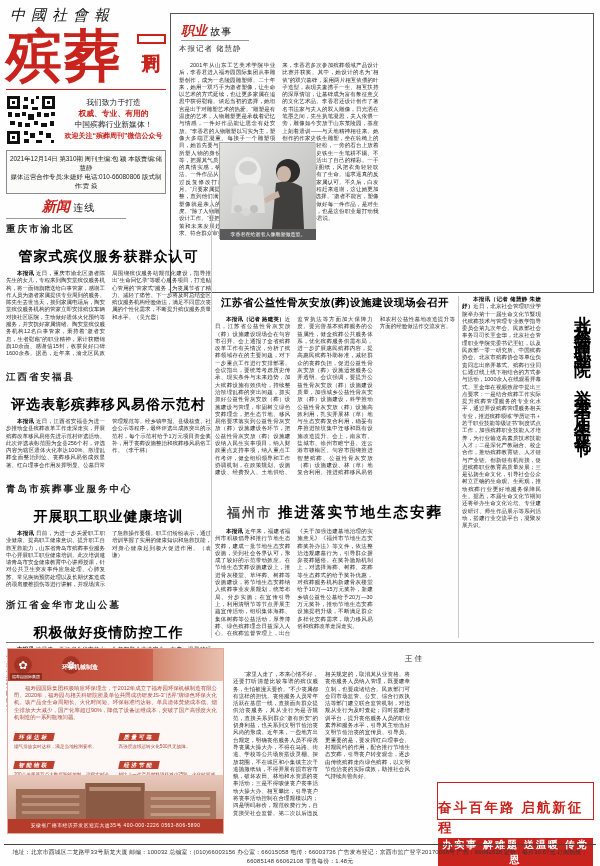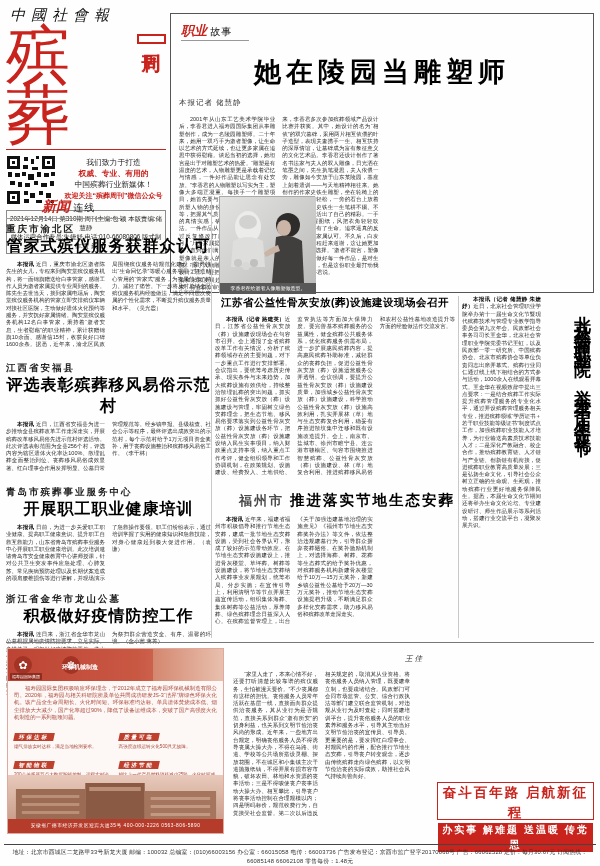--- a/index.html
+++ b/index.html
@@ -9,21 +9,21 @@
   .tinytext { font-size:5.5px; line-height:7.3px; text-align:justify; color:#2b2b2b; text-indent:11px; overflow:hidden; column-fill:auto; }
   .cols2 { column-count:2; column-gap:7px; }
   .cols3 { column-count:3; column-gap:7px; }
   .cols4 { column-count:4; column-gap:7px; }
   .lead { font-weight:bold; color:#000; }
 
   
   .masthead { position:absolute; left:6px; top:6px; width:160px; height:190px; }
   .paper-name { font-family:"Liberation Serif",serif; font-weight:normal; font-style:italic; font-size:15px; letter-spacing:6px; color:#111; padding-left:4px; }
   .title-row { display:flex; align-items:flex-start; margin-top:1px; }
-  .title-main { font-family:"Liberation Serif",serif; font-weight:normal; color:#c8231c; font-size:64px; line-height:60px; letter-spacing:2px; flex:1; }
+  .title-main { font-family:"Liberation Serif",serif; font-weight:bold; color:#c8231c; font-size:56px; line-height:60px; letter-spacing:2px; flex:1; }
   .title-box { border:2px solid #c8231c; color:#c8231c; font-family:"Liberation Serif",serif; font-weight:bold; font-size:19px; line-height:21px; writing-mode:vertical-rl; text-orientation:upright; padding:3px 2px; margin-top:8px; }
   .english-row { display:flex; align-items:center; justify-content:space-between; margin-top:3px; font-weight:bold; font-size:15px; letter-spacing:2px; color:#111; }
   .flower { color:#9a9a9a; font-size:15px; }
   .red-rule { height:1px; background:#c8231c; margin-top:3px; }
   .promo-row { display:flex; margin-top:5px; gap:5px; }
   .qr { width:50px; height:50px; flex:0 0 50px; }
   .promo-lines { flex:1; text-align:center; font-size:7.8px; line-height:11px; padding-top:2px; }
   .promo-lines .r { color:#c8231c; font-weight:bold; }
   .info-box { border:1px solid #8c8c8c; margin-top:5px; padding:3px 2px; font-size:6.4px; line-height:9px; text-align:center; color:#222; background:#fbfbf9; }
 
@@ -40,27 +40,27 @@
   .photo svg { display:block; }
 
   
   .newscol { position:absolute; left:6px; top:198px; width:205px; }
   .sec-head { font-size:12px; position:relative; padding-bottom:3px; margin-bottom:4px; }
   .sec-head .script { color:#c8231c; font-family:"Liberation Serif",serif; font-style:italic; font-weight:bold; font-size:14px;padding-left:36px; }
   .sec-head .blk { font-size:10px; letter-spacing:1px; }
   .sec-head::after { content:""; position:absolute; left:0; bottom:0; width:120px; height:1px; background:#9a9a9a; }
   .news-item { margin-bottom:7px; }
   .kicker { font-family:Liberation Sans, sans-serif; font-weight:bold; font-size:9.5px; color:#222; letter-spacing:2px; }
-  .news-item h2 { font-size:16px; letter-spacing:1px; color:#000; text-align:center; margin:0 0 4px; }
+  .news-item h2 { font-size:14px; letter-spacing:1px; color:#000; text-align:center; margin:12px 0 4px; }
 
   
   .middle { position:absolute; left:215px; top:296px; width:240px; }
   .middle h2.jt { font-size:10.5px; letter-spacing:0.5px; text-align:center; color:#000; }
   .mid-body { margin-top:6px; height:163px; }
-  .fz-row { margin-top:12px; text-align:right; }
+  .fz-row { margin-top:24px; text-align:center; }
   .fz-kicker { font-size:13px; font-weight:bold; color:#4a4a4a; letter-spacing:2px; margin-right:6px; }
   .fz-title { font-size:14.5px; font-weight:bold; color:#000; letter-spacing:2px; }
   .fz-body { margin-top:6px; height:116px; }
 
   
   .rightcol { position:absolute; left:462px; top:296px; width:133px; height:344px; display:flex; }
   .rc-body { width:79px; height:344px; font-size:5.5px; line-height:7.3px; text-align:justify; overflow:hidden; color:#2b2b2b; }
   .rc-title { flex:1; writing-mode:vertical-rl; text-orientation:upright; font-family:"Liberation Serif",serif; font-weight:bold; font-size:17px; line-height:26px; letter-spacing:5px; color:#000; padding-top:6px; text-align:start; }
 
   
@@ -78,24 +78,24 @@
   .ad-badges { display:grid; grid-template-columns:1fr 1fr; gap:3px 6px; padding:2px 6px; }
   .badge { }
   .badge-label { display:inline-block; background:#c0402e; color:#fff; font-size:5.5px; line-height:8px; padding:0 5px; transform:skewX(-12deg); letter-spacing:2px; font-weight:bold; }
   .badge-desc { font-size:4.6px; line-height:6px; color:#a8473a; margin-top:1px; }
   .ad-building { position:absolute; left:0; bottom:14px; width:100%; height:44px; }
   .ad-footer { position:absolute; left:0; bottom:0; width:100%; height:14px; background:#b53c2b; color:#fff; font-size:4.8px; line-height:14px; text-align:center; letter-spacing:0.5px; }
 
   
   .bottom-article { position:absolute; left:233px; top:648px; width:361px; height:192px; }
   .bottom-article h1 { font-size:19px; letter-spacing:2px; text-align:center; color:#000; }
-  .bottom-article .byline { text-align:center; font-size:7.5px; color:#333; margin-top:6px;font-style:italic; }
+  .bottom-article .byline { text-align:center; font-size:7.5px; color:#333; margin-top:6px; }
   .bottom-body { margin-top:7px; height:148px; position:relative; }
   .slogan { position:absolute; left:204px; top:111px; width:157px; height:38px; border:1.5px solid #c8231c; background:#fff; }
-  .slogan .l1 { color:#c8231c; font-weight:bold; font-size:13.5px; text-align:center; letter-spacing:2px; line-height:20px; }
+  .slogan .l1 { color:#c8231c; font-weight:bold; font-size:13.5px; letter-spacing:2px; line-height:20px;margin-top:15px; }
   .slogan .l2 { background:#c8231c; color:#fff; font-weight:bold; font-size:10px; text-align:center; letter-spacing:2px; line-height:14.5px; }
 
   
   .footer { position:absolute; left:4px; top:844px; width:592px; border-top:1px solid #444; padding-top:3px; font-size:5.8px; color:#333; text-align:center; letter-spacing:0.2px; }
 </style>
 </head>
 <body>
 
 <div class="page">
 
@@ -156,21 +156,20 @@
       <div>媒体运营合作专员:朱婕妤 电话:010-66080806 版式制作:贾 焱</div>
     </div>
   </div>
 
   <div class="feature">
     <div class="tag">
       <span class="script">职业</span>
       <span class="blk">故事</span>
     </div>
     <div class="tag-underline"></div>
-    <h1>她在陵园当雕塑师</h1>
     <div class="byline">本报记者 储慧静</div>
     <div class="feature-body-wrap">
       <div class="tinytext cols4" style="height:178px;">2001年从山东工艺美术学院毕业后，李香君进入福寿园国际集团从事雕塑创作，成为一名陵园雕塑师。二十年来，她用一双巧手为逝者塑像，让生命以艺术的方式延续，也让更多家属在追思中获得慰藉。谈起当初的选择，她坦言是出于对雕塑艺术的热爱。“雕塑是有温度的艺术，人物雕塑更是承载着记忆与情感，一件好作品能让思念有处安放。”李香君的人物雕塑以写实为主，塑像大多端正凝重。每接手一个雕塑项目，她首先要与委托人充分沟通，了解所塑人物的身份、职业、个性、习惯等，把握其气质与神韵，并倾注创作者的真情实感，确立恰当的写实造型手法。一件作品从泥稿到成型，往往要经过反复修改打磨，有时一改就是数月。“只要家属提出意见，我都会耐心调整，直到他们满意为止。在家属眼里，塑像就是亲人的模样，不能有丝毫马虎。”除了人物雕塑，李香君还从事墓碑设计工作。“要把握殡葬领域重大方针政策和未来发展趋势，创作贴合时代要求、符合群众审美需求的作品。”入行以来，李香君多次参加殡葬领域产品设计比赛并获奖。其中，她设计的名为“相依”的双穴墓碑，采用两片相互依偎的叶子造型，表现夫妻携手一生、相互扶持的深厚情谊，让墓碑成为富有象征意义的文化艺术品。李香君还设计创作了著名书法家与夫人的双人雕像，日光洒在笔墨之间，先生执笔凝思，夫人依偎一旁，雕像如今安放于山东某陵园，基座上刻着遗训——与天地精神相往来。她创作的作家史铁生雕塑，坐在轮椅上的先生笑容安恬轻松，一旁的石台上放着书和笔，代表史铁生一生笔耕不辍、不向命运低头，活出了自己的精彩。一手自然下垂紧握图纸，风把衣角轻轻吹起，塑像仿佛有了生命。追求逼真的反差效果，获得家属认可。不久后，白发苍苍的老人专程赶来道谢，这让她更加坚定了自己的选择。“逝者不能言，塑像会说话。用心做好每一件作品，是对生命最大的尊重，也是这份职业最打动我的地方。”李香君说。</div>
       <div class="photo">
         <svg viewBox="0 0 96 97" width="96" height="97">
           <defs>
             <linearGradient id="pbg" x1="0" y1="0" x2="1" y2="1">
               <stop offset="0" stop-color="#e3e3e1"></stop>
                 <stop offset="1" stop-color="#b9b9b7"></stop>
             </linearGradient>

